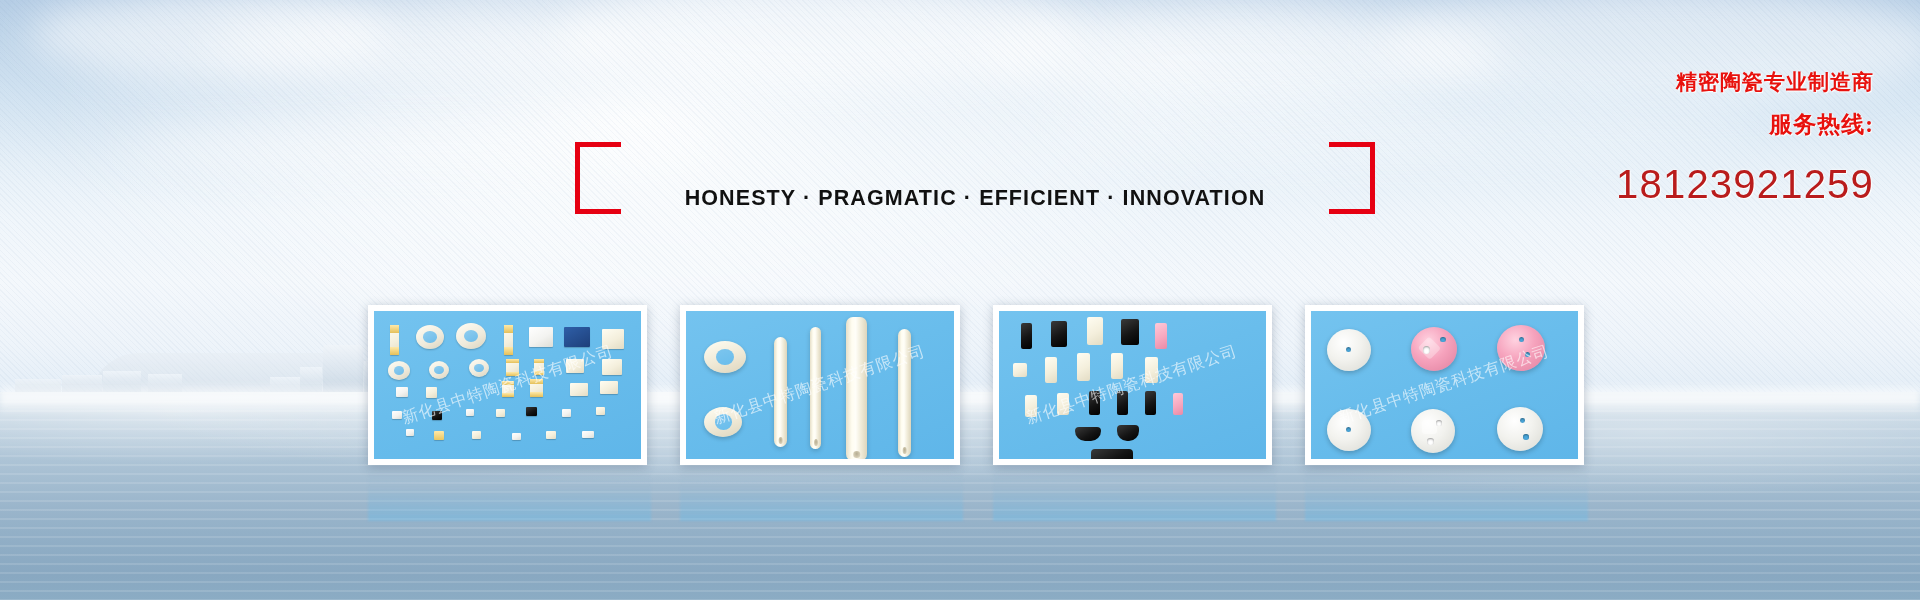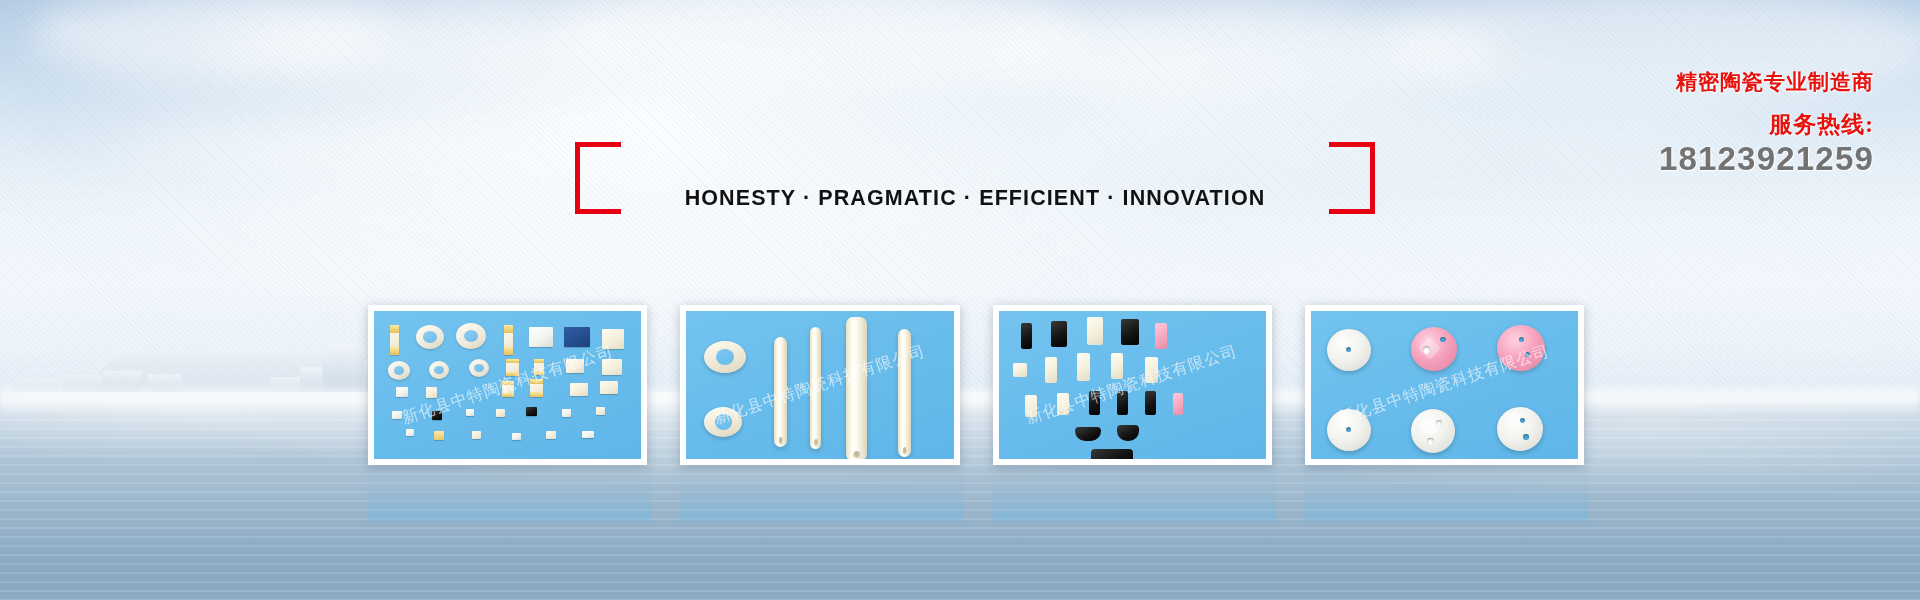--- a/index.html
+++ b/index.html
@@ -166,27 +166,27 @@
     white-space:nowrap;
     margin-bottom:13px;
   }
   .info-line2 {
     font-family:Liberation Serif, serif;
     font-size:23px; font-weight:700;
     letter-spacing:1px;
     color:#e8110d;
     text-shadow:0 0 3px rgba(255,255,255,.95), 1px 1px 0 rgba(255,255,255,.8);
     white-space:nowrap;
-    margin-bottom:0;
+    margin-bottom:22px;
   }
   .info-phone {
     font-family:"Liberation Sans", sans-serif;
-    font-size:33px; font-weight:700;
+    font-size:40px; font-weight:400;
     letter-spacing:1.2px;
-    color:#737373;
+    color:#b91c1c;
     text-shadow:0 0 3px rgba(255,255,255,.95), 1px 1px 0 rgba(255,255,255,.8);
     white-space:nowrap;
   }
 
   
   .panels {
     position:absolute; left:368px; top:305px;
     width:1216px; height:160px;
     display:flex; gap:33px;
   }

